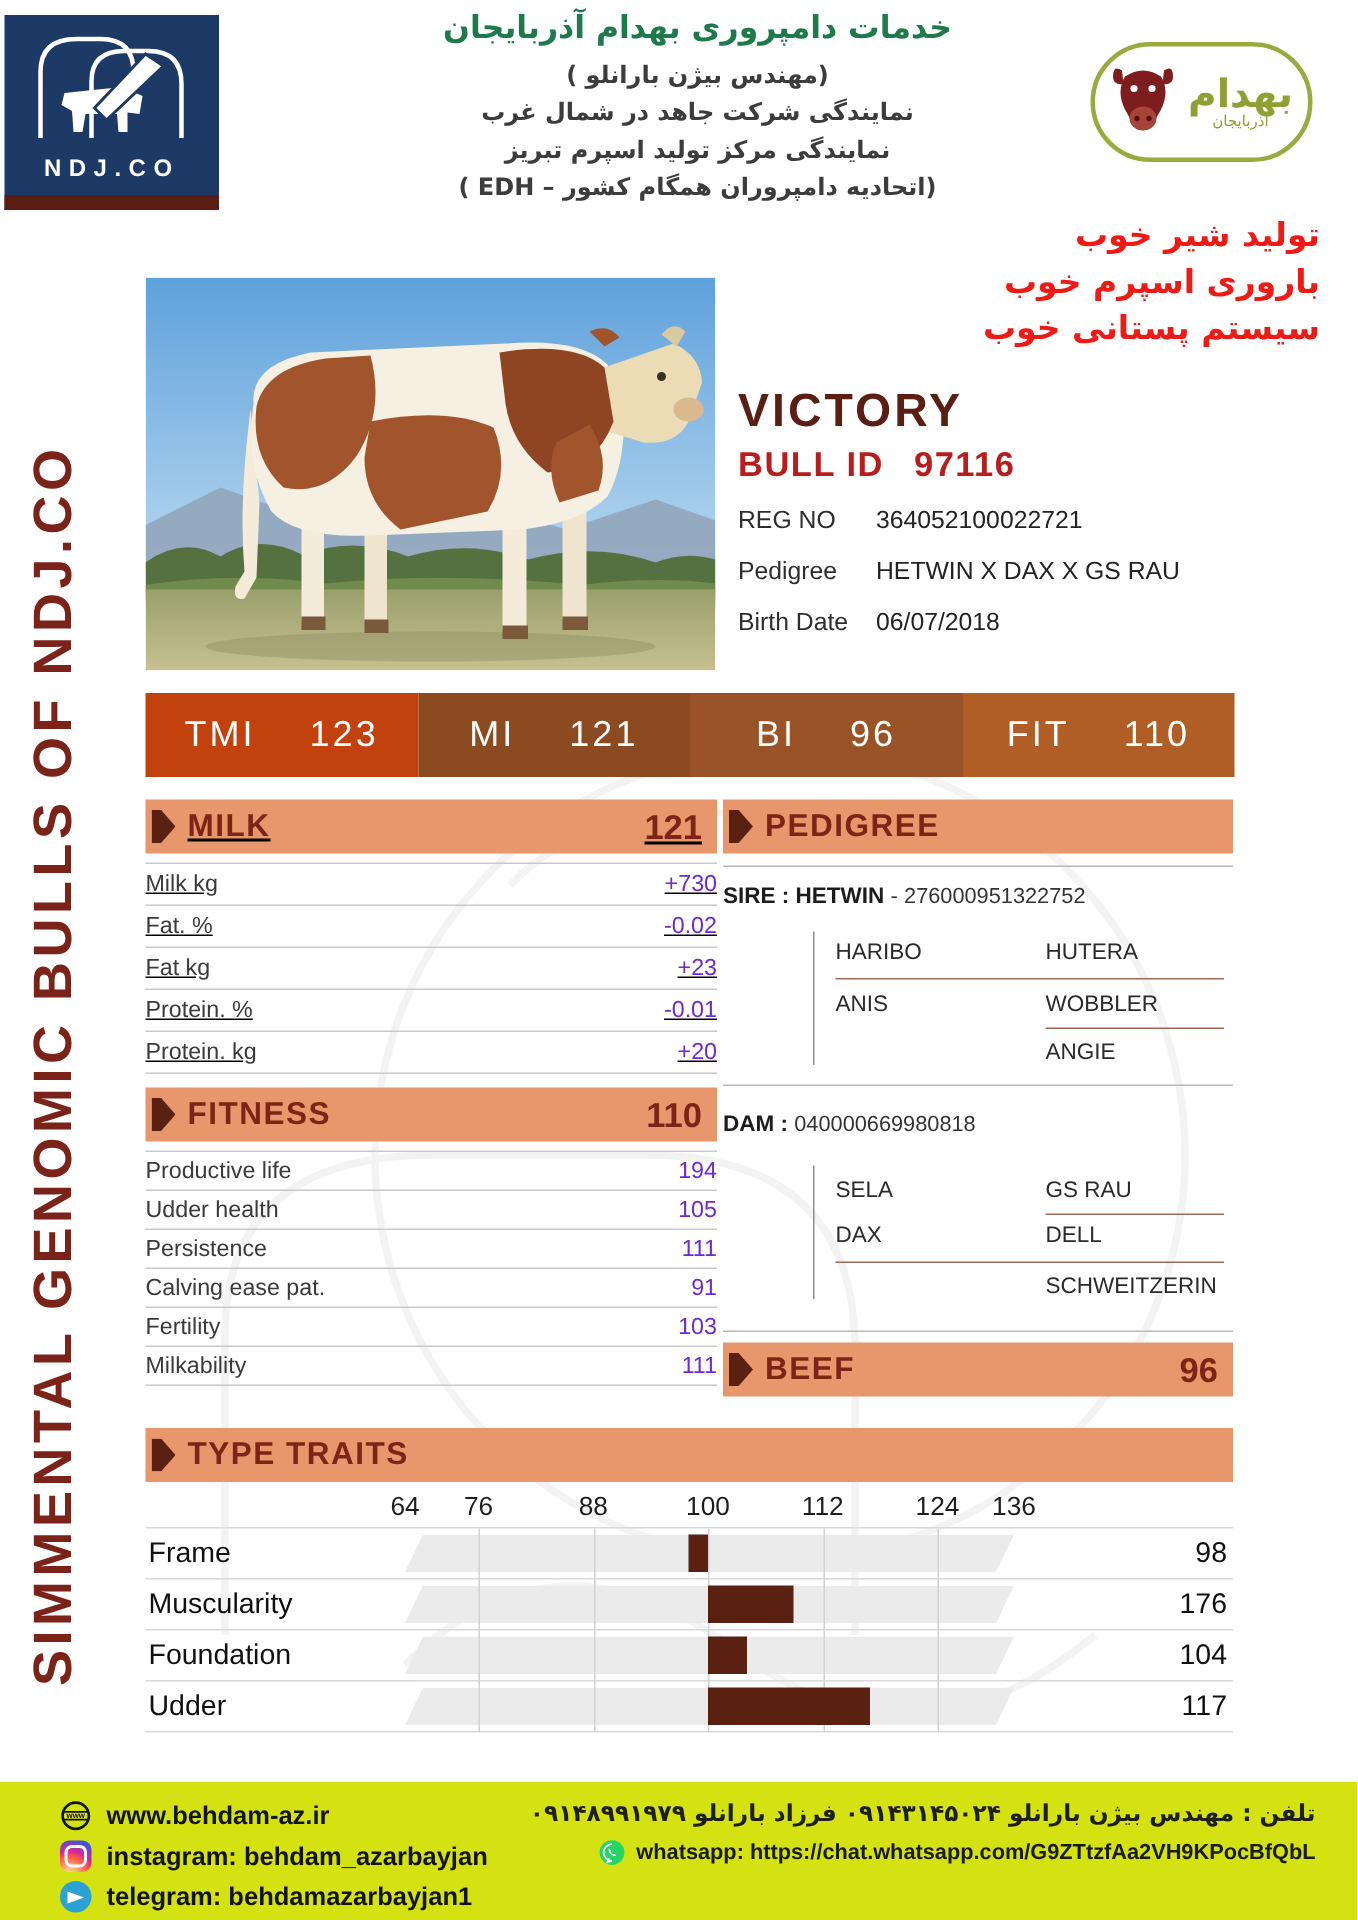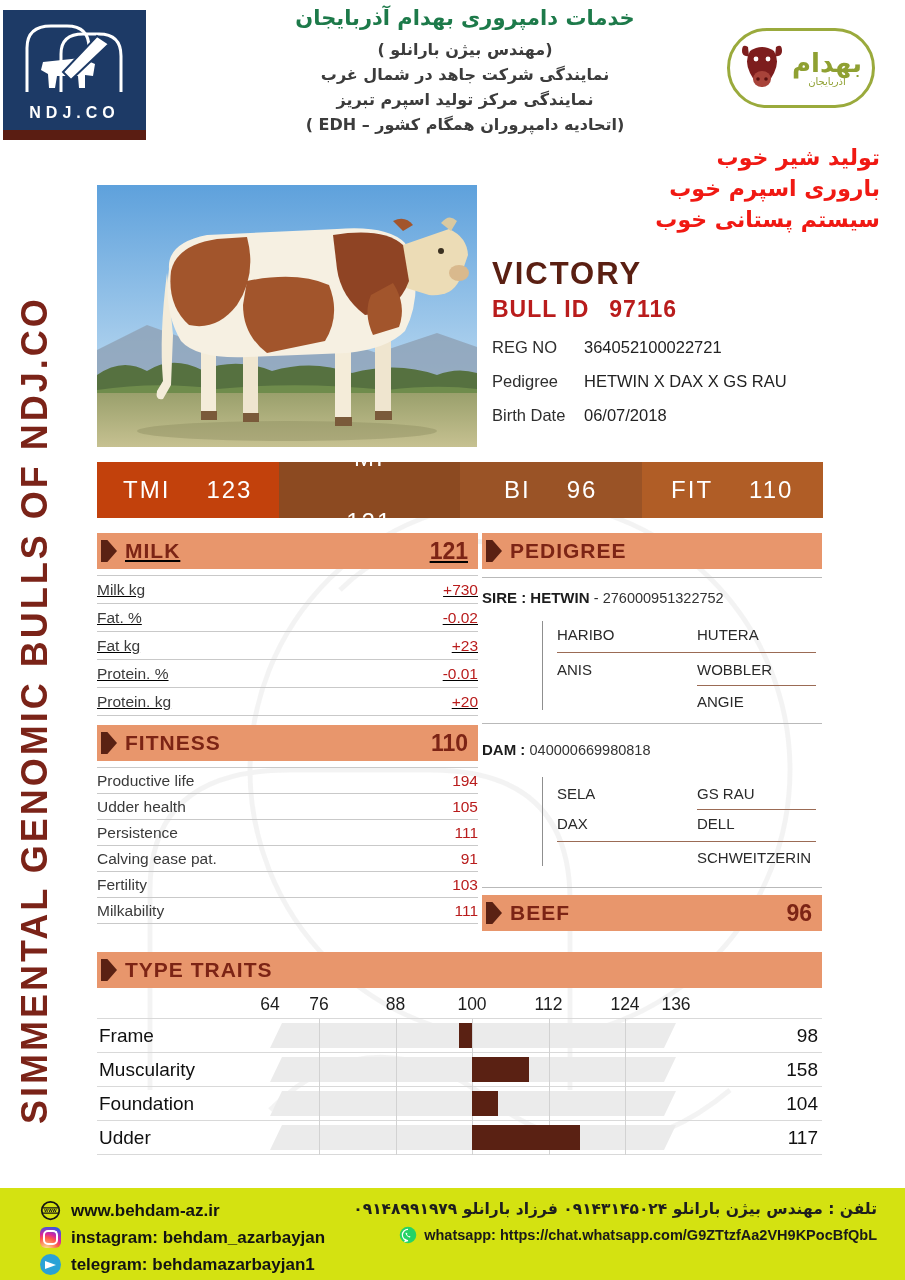--- a/index.html
+++ b/index.html
@@ -65,21 +65,21 @@
   .sec-head .s{margin-left:auto;font-weight:bold;font-size:23px;color:#7c2415;}
 
   
   .milk{position:absolute;left:97px;top:533px;width:381px;text-decoration:underline;}
   .fitness{position:absolute;left:97px;top:725px;width:381px;}
   .rows{margin-top:6px;border-top:1px solid #c9c9c9;}
   .stat-row{display:flex;justify-content:space-between;align-items:center;
             border-bottom:1px solid #c9c9c9;font-size:15.5px;color:#3a3a3a;}
   .milk .stat-row{height:27px;}
   .fitness .stat-row{height:25px;}
-  .stat-row .rv{color:#b91c1c;}
+  .stat-row .rv{color:#6d28d9;}
 
   
   .ped{position:absolute;left:482px;top:533px;width:340px;height:400px;}
   .ped .rule{position:absolute;left:0;right:0;height:1px;background:#b9b9b9;}
   .ped .sire-line{position:absolute;left:0;top:56px;font-size:15px;color:#1c1c1c;}
   .ped .sire-line b,.ped .dam-line b{font-weight:bold;}
   .ped .regnum{font-weight:normal;font-size:14.5px;color:#333;}
   .tree{position:absolute;left:60px;right:6px;border-left:1px solid #8f8f8f;padding-left:14px;}
   .tr-row{display:grid;grid-template-columns:140px 1fr;font-size:15px;color:#2a2a2a;}
   .tr-row.r1{border-bottom:1px solid #9b6b55;padding:5px 0 9px;}
@@ -249,21 +249,21 @@
       <span class="lab">Birth Date</span>
       <span class="val">06/07/2018</span>
     </div>
   </div>
 
   <div class="indices">
     <div class="iseg" style="background: #c2410c;">
       <span>TMI</span>
       <span>123</span>
     </div>
-    <div class="iseg" style="background: rgb(140, 74, 33); flex-direction: column;">
+    <div class="iseg" style="background: rgb(140, 74, 33);">
       <span>MI</span>
       <span>121</span>
     </div>
     <div class="iseg" style="background: rgb(154, 83, 38);">
       <span>BI</span>
       <span>96</span>
     </div>
     <div class="iseg" style="background: rgb(176, 93, 38);">
       <span>FIT</span>
       <span>110</span>
@@ -409,21 +409,21 @@
           <div class="trow">
             <span class="tlabel">Frame</span>
             <div class="band" style="left: 173px; width: 406px; background: rgb(235, 235, 235);"></div>
             <div class="bar" style="left: 362.25px; width: 12.75px; background: rgb(90, 33, 19);"></div>
             <span class="tval">98</span>
           </div>
           <div class="trow">
             <span class="tlabel">Muscularity</span>
             <div class="band" style="left: 173px; width: 406px; background: rgb(235, 235, 235);"></div>
             <div class="bar" style="left: 375px; width: 57.375px; background: rgb(90, 33, 19);"></div>
-            <span class="tval">158</span>
+            <span class="tval">176</span>
           </div>
           <div class="trow">
             <span class="tlabel">Foundation</span>
             <div class="band" style="left: 173px; width: 406px; background: rgb(235, 235, 235);"></div>
             <div class="bar" style="left: 375px; width: 25.5px; background: rgb(90, 33, 19);"></div>
             <span class="tval">104</span>
           </div>
           <div class="trow">
             <span class="tlabel">Udder</span>
             <div class="band" style="left: 173px; width: 406px; background: rgb(235, 235, 235);"></div>

